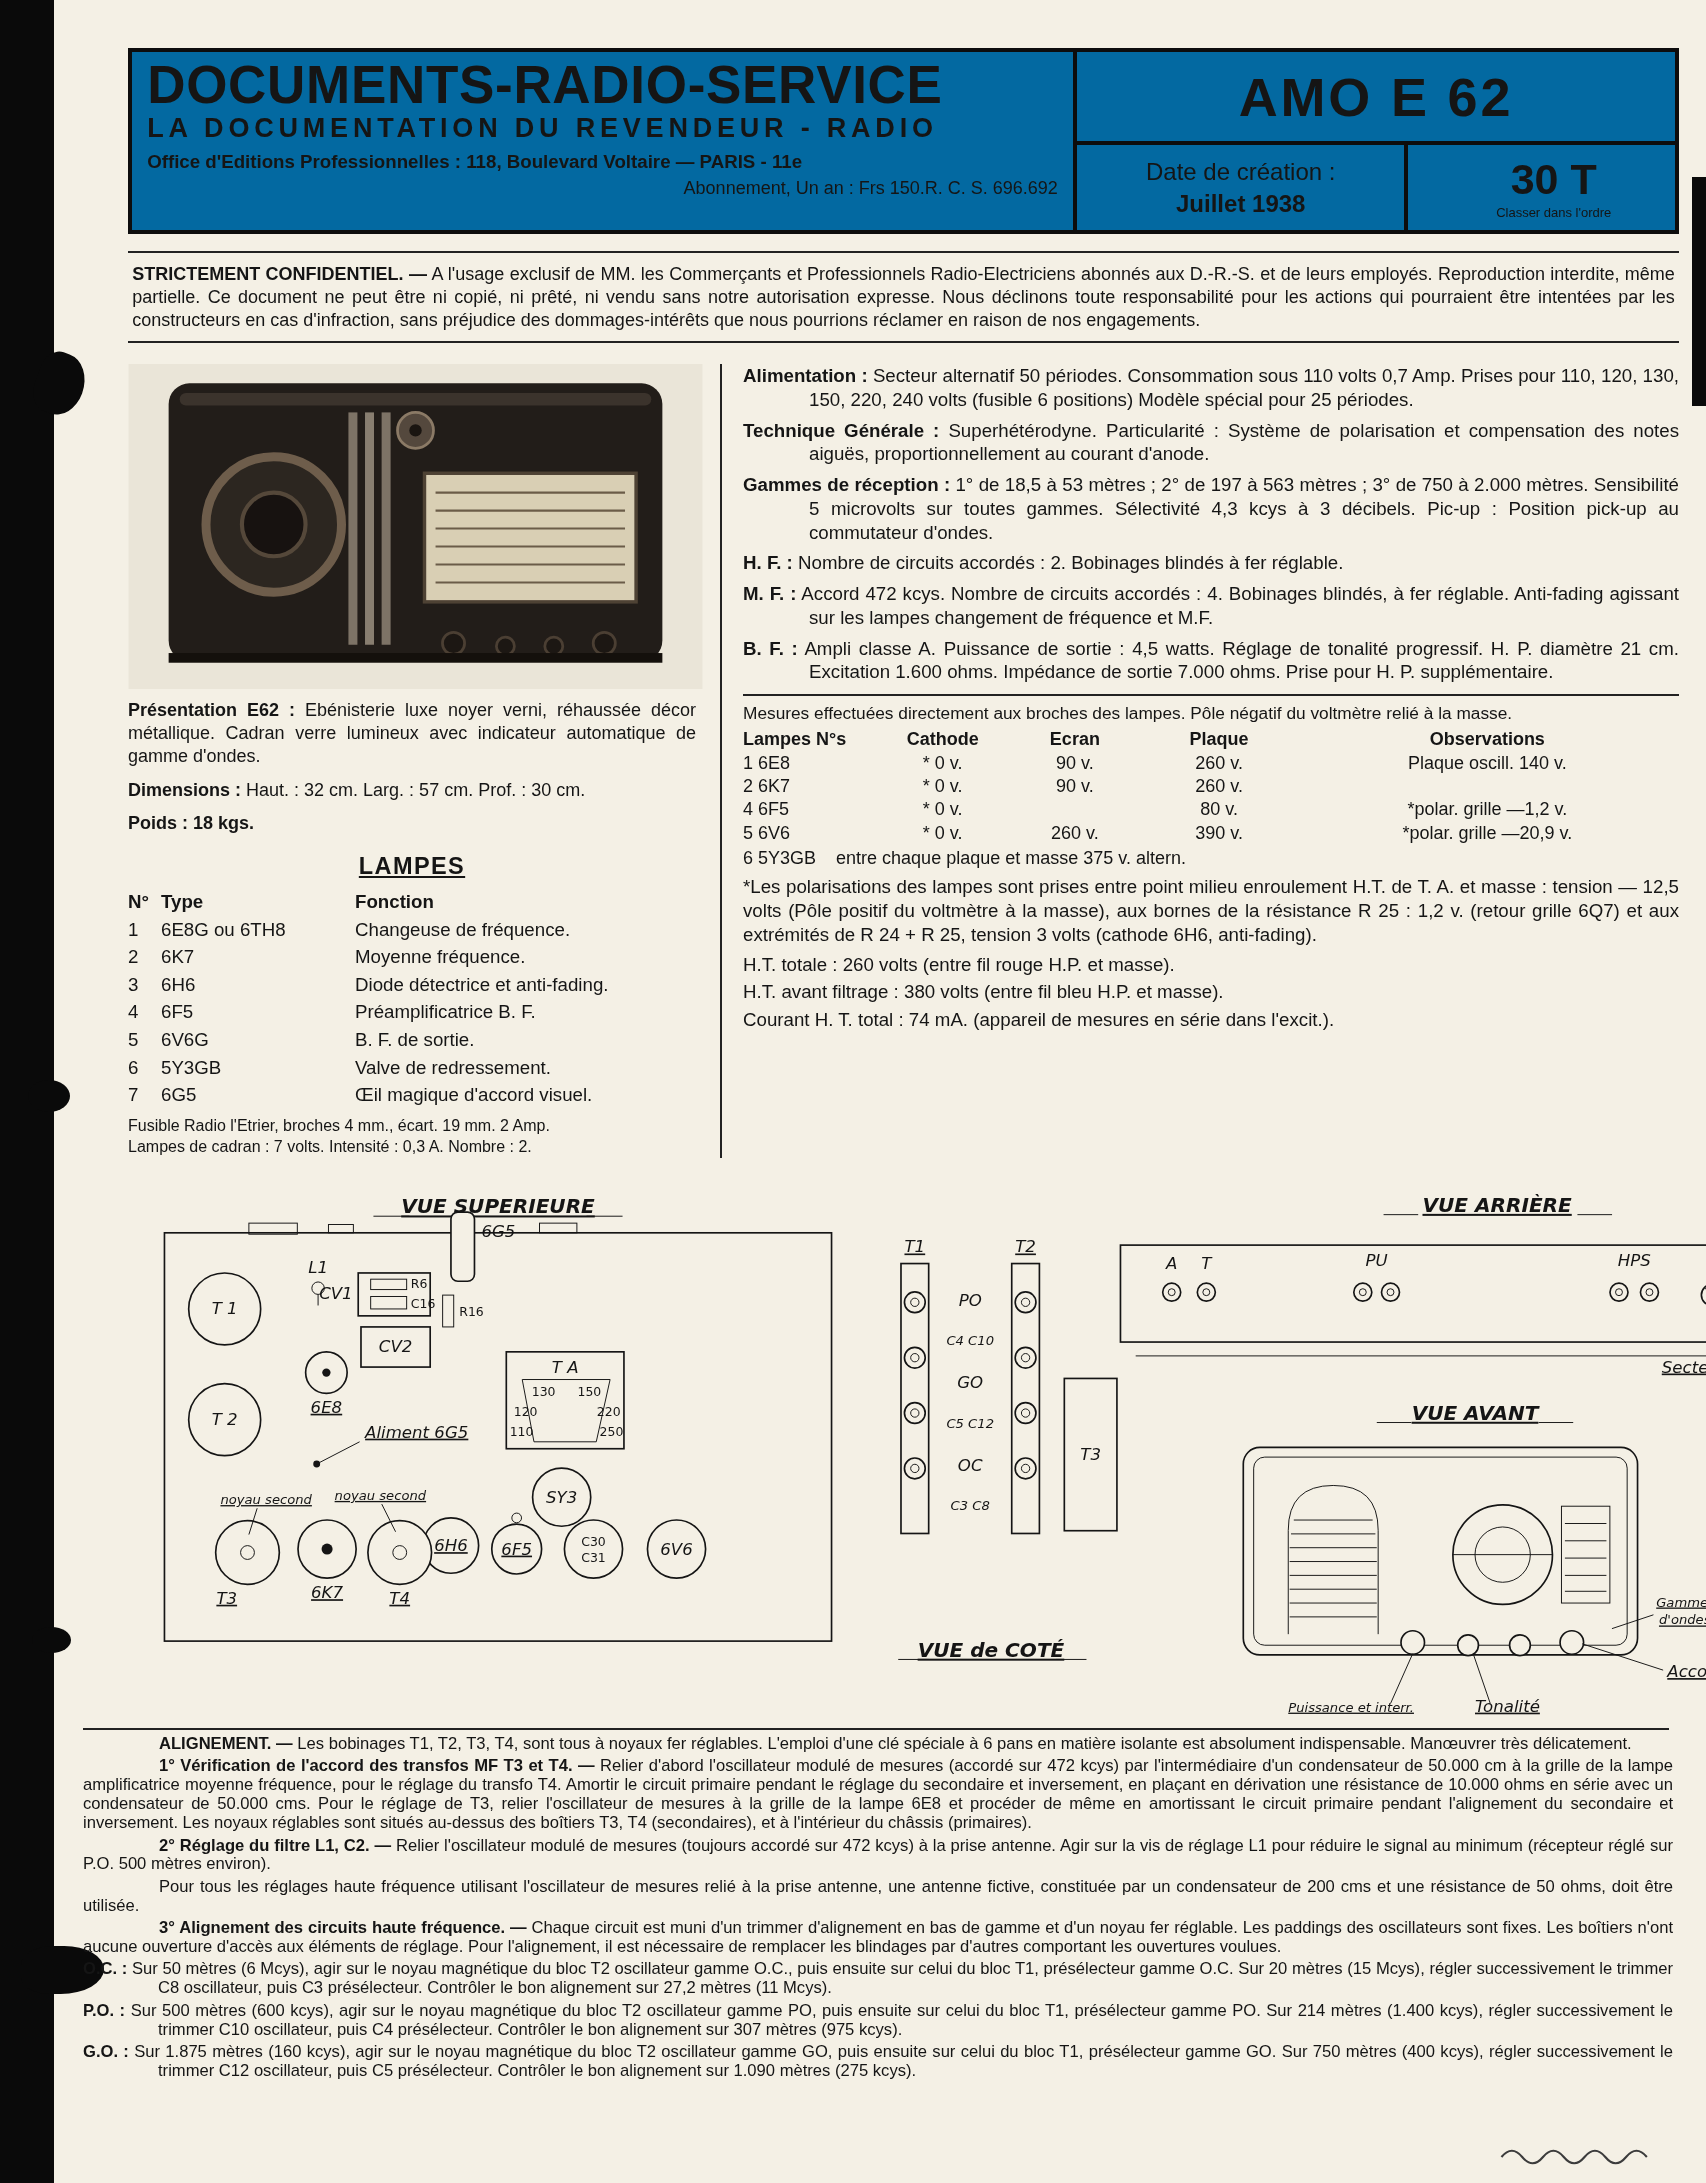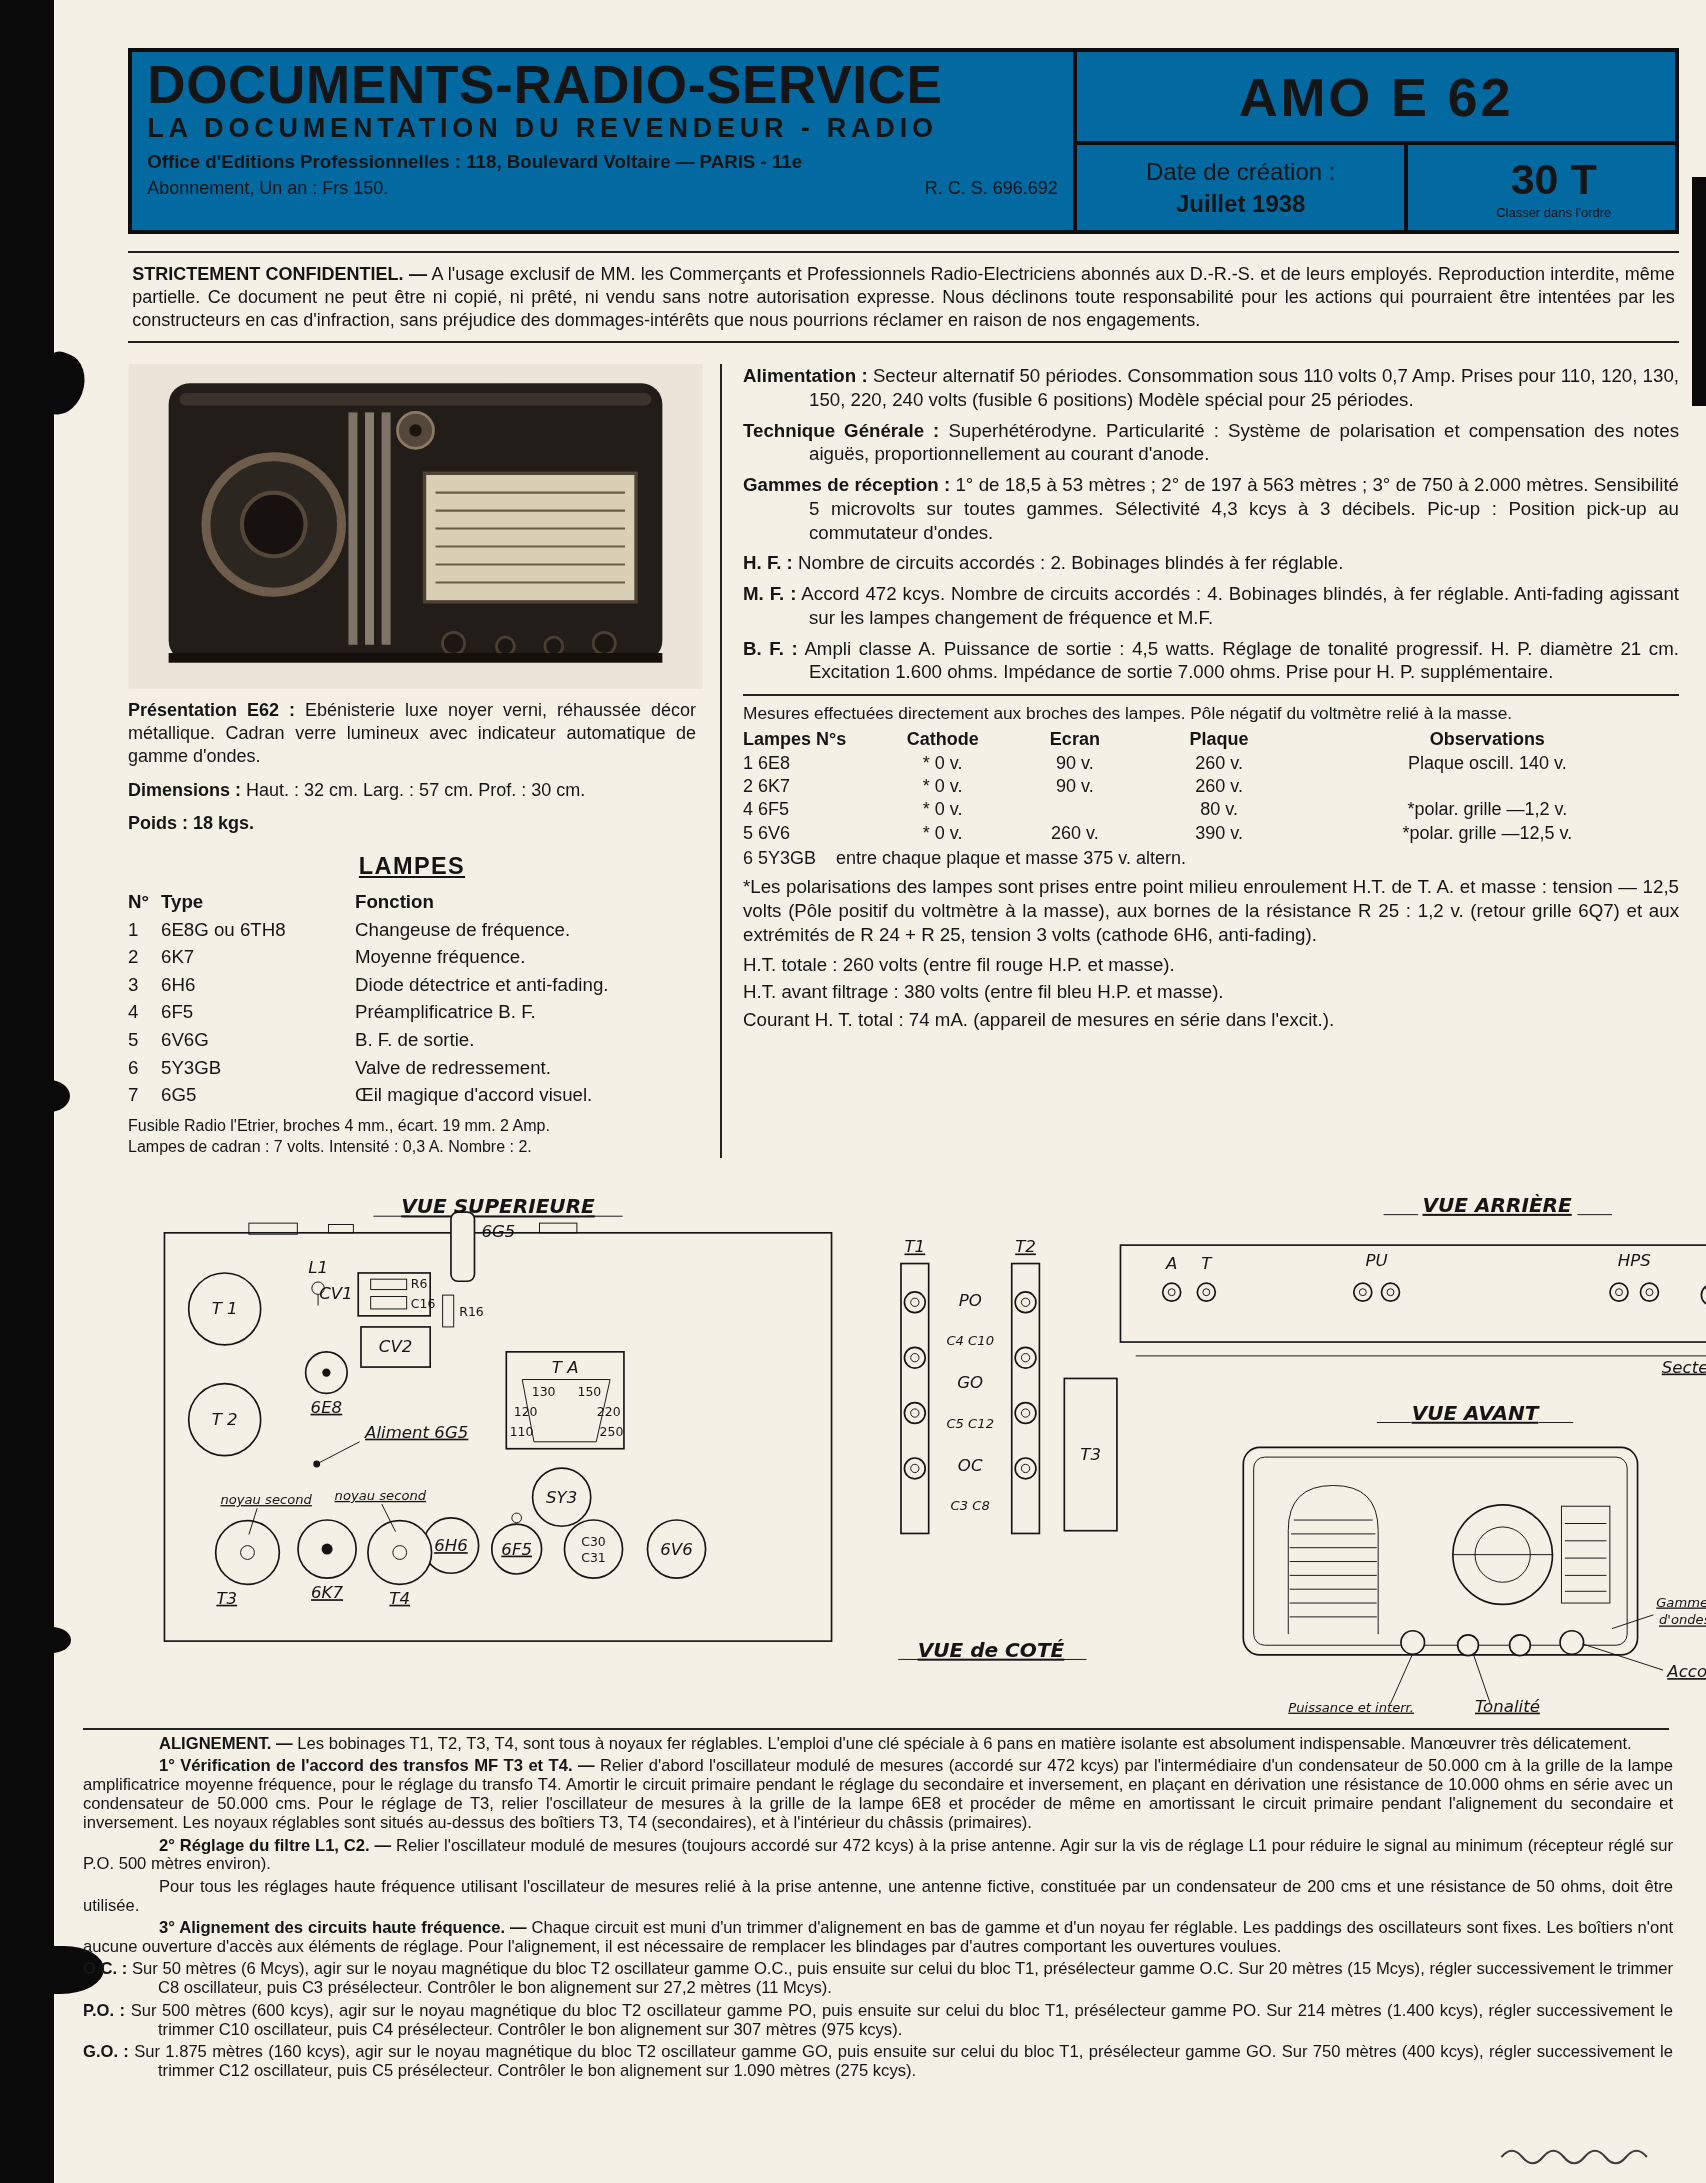--- a/index.html
+++ b/index.html
@@ -20,21 +20,21 @@
 
   
   .header {
     position:absolute; left:128px; top:48px; width:1551px; height:186px;
     border:4.2px solid #0d0d0d; display:flex; background:#0369a1; box-sizing:border-box;
   }
   .hdr-left { flex:0 0 945px; border-right:4.2px solid #0d0d0d; padding:5.5px 15.2px 4.2px 15.2px; box-sizing:border-box; }
   .pub-title { font-size:53px; font-weight:bold; letter-spacing:0.7px; line-height:1.02; white-space:nowrap; }
   .pub-subtitle { font-size:27px; font-weight:bold; letter-spacing:4.8px; margin-top:1.4px; white-space:nowrap; }
   .pub-office { font-size:18.7px; font-weight:bold; margin-top:7px; }
-  .hdr-small-row { display:flex; justify-content:space-between; font-size:18px; margin-top:5.5px; }
+  .hdr-small-row { display:flex; justify-content:flex-end; font-size:18px; margin-top:5.5px; }
   .hdr-right { flex:1; display:flex; flex-direction:column; }
   .model { height:89px; display:flex; align-items:center; justify-content:center;
            font-size:54px; font-weight:bold; border-bottom:4.2px solid #0d0d0d; letter-spacing:2.8px; }
   .hdr-right-bottom { flex:1; display:flex;gap:24px; }
   .date-box { flex:1.35; border-right:4.2px solid #0d0d0d; display:flex; flex-direction:column;
               align-items:center; justify-content:center; font-size:24px; line-height:1.3; }
   .date-value { font-weight:bold; }
   .class-box { flex:1; display:flex; flex-direction:column; align-items:center; justify-content:center; }
   .class-code { font-size:43px; font-weight:bold; }
   .class-note { font-size:13px; margin-top:1.4px; }
@@ -299,21 +299,21 @@
           <div>4   6F5</div>
           <div class="t-center">* 0 v.</div>
           <div class="t-center"></div>
           <div class="t-center">80 v.</div>
           <div class="t-center">*polar. grille —1,2 v.</div>
 
           <div>5   6V6</div>
           <div class="t-center">* 0 v.</div>
           <div class="t-center">260 v.</div>
           <div class="t-center">390 v.</div>
-          <div class="t-center">*polar. grille —12,5 v.</div>
+          <div class="t-center">*polar. grille —20,9 v.</div>
         </div>
 
         <p class="t-row6">
           <span>6   5Y3GB</span>&nbsp;&nbsp;&nbsp;
           <span>entre chaque plaque et masse 375 v. altern.</span>
         </p>
 
         <p class="t-note">*Les polarisations des lampes sont prises entre point milieu enroulement H.T. de T. A. et masse : tension — 12,5 volts (Pôle positif du voltmètre à la masse), aux bornes de la résistance R 25 : 1,2 v. (retour grille 6Q7) et aux extrémités de R 24 + R 25, tension 3 volts (cathode 6H6, anti-fading).</p>
         <p class="t-ht">H.T. totale : 260 volts (entre fil rouge H.P. et masse).</p>
         <p class="t-ht">H.T. avant filtrage : 380 volts (entre fil bleu H.P. et masse).</p>

